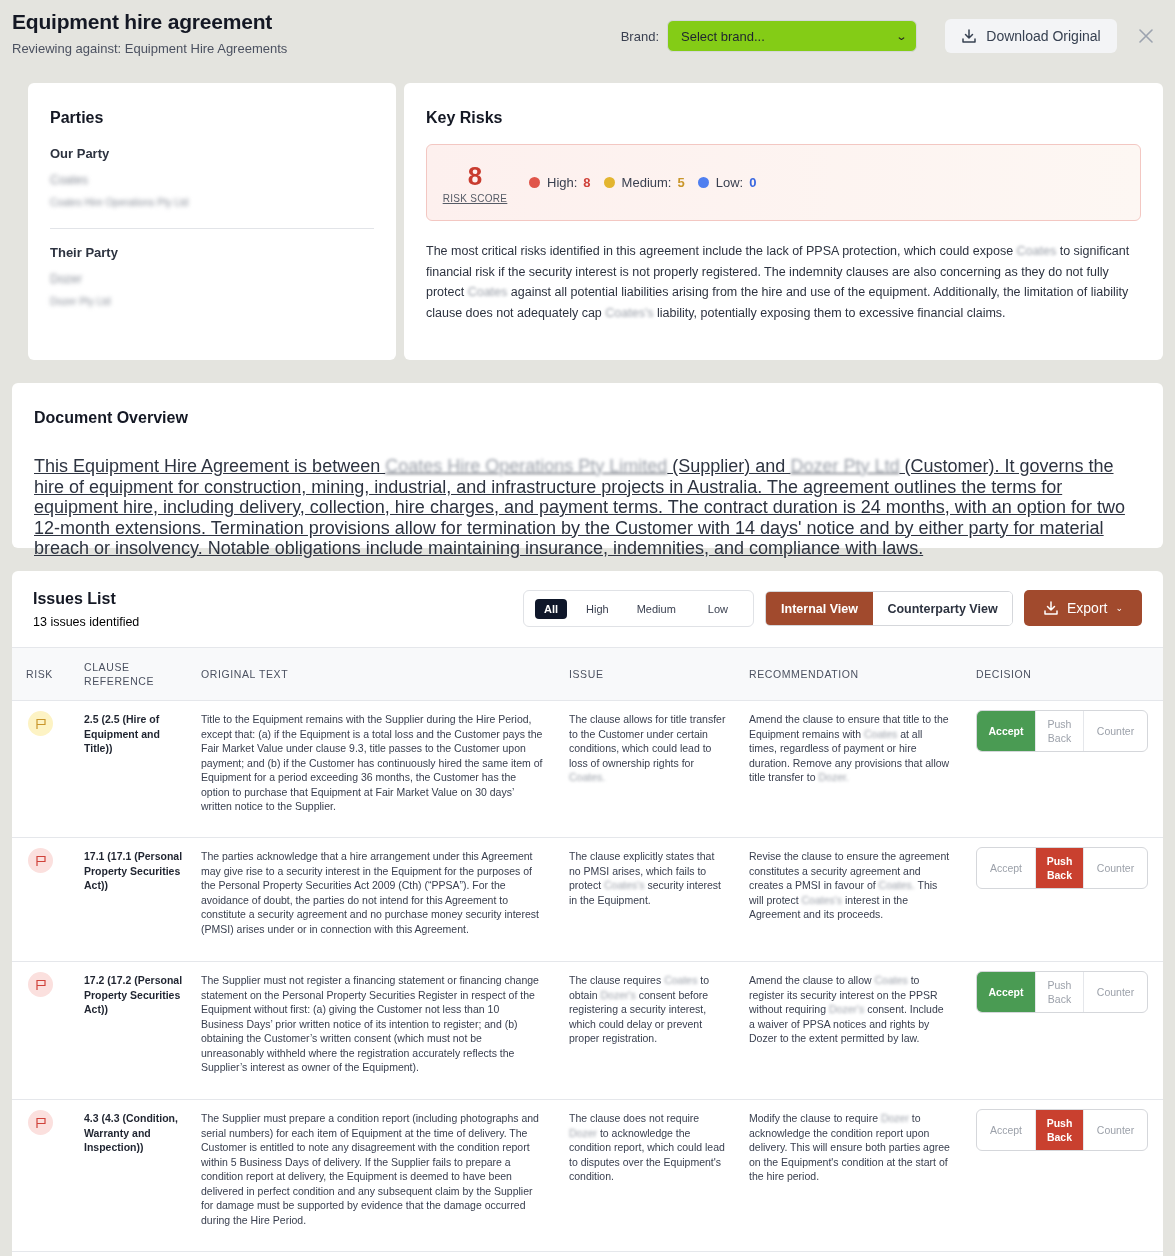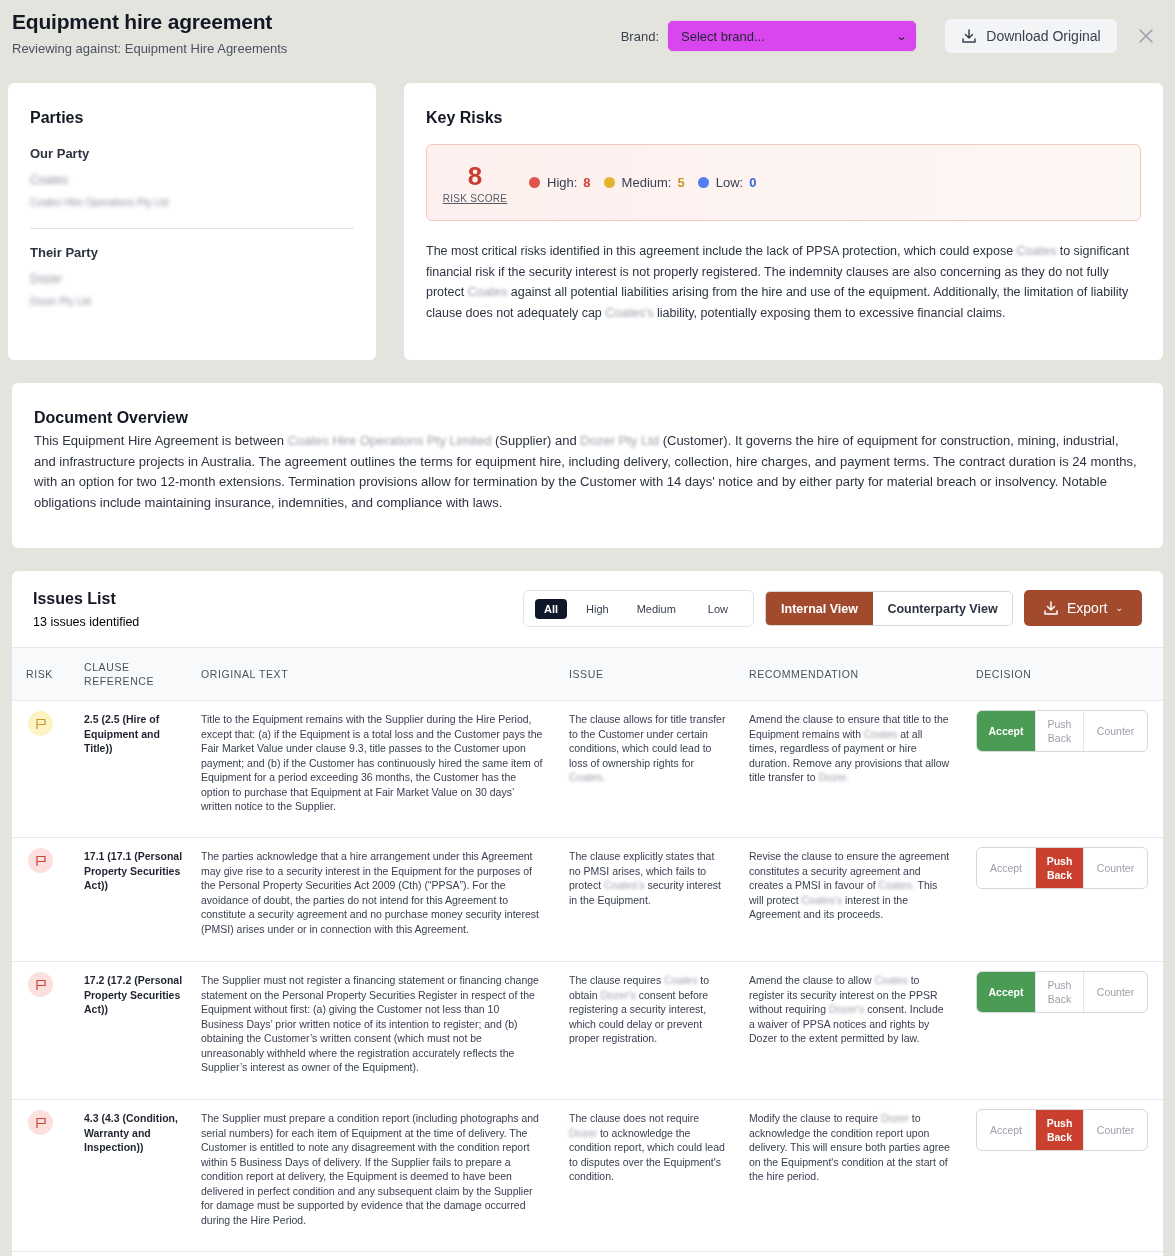--- a/index.html
+++ b/index.html
@@ -9,36 +9,36 @@
     font-family: "Liberation Sans", "DejaVu Sans", sans-serif;
     color: #1f2430;
     position: relative;
   }
   .header { position: absolute; left: 12px; top: 10px; right: 12px; height: 56px; }
   .title { font-size: 21px; font-weight: 700; color: #141824; letter-spacing: -0.2px; }
   .subtitle { font-size: 13px; color: #4b5160; margin-top: 7px; }
   .hdr-right { position: absolute; right: 0; top: 9px; display: flex; align-items: center; }
   .brand-label { font-size: 13px; color: #3a4050; margin-right: 8px; }
   .brand-select {
-    width: 250px; height: 32px; border: 1px solid #d5d7db; border-radius: 6px; background: #d946ef;
+    width: 250px; height: 32px; border: 1px solid #d5d7db; border-radius: 6px; background: #84cc16;
     display: flex; align-items: center; justify-content: space-between; padding: 0 10px 0 13px;
     font-size: 13px; color: #1f2430; gap: 8px;
   }
   .brand-select .chev { font-size: 11px; color: #222; transform: scaleX(1.3); }
   .dl-btn {
     margin-left: 28px; height: 34px; width: 172px; background: #f3f4f6; border-radius: 6px;
     display: flex; align-items: center; justify-content: center; font-size: 14px; color: #374151;
   }
   .dl-btn svg { margin-right: 9px; }
   .close-btn { margin-left: 20px; margin-right: 8px; width: 18px; height: 18px; display: flex; align-items: center; justify-content: center; }
 
   .card { position: absolute; background: #fff; border-radius: 6px; }
   .card-title { font-size: 16px; font-weight: 700; color: #141824; }
 
-  #parties { left: 8px; top: 83px; width: 368px; height: 277px; padding: 26px 22px; }
+  #parties { left: 28px; top: 83px; width: 368px; height: 277px; padding: 26px 22px; }
   .party-label { font-size: 13px; font-weight: 600; color: #2d3340; }
   .blur { filter: blur(2.2px); color: #8a8f99; }
   .party-short { font-size: 12px; margin-top: 12px; }
   .party-full { font-size: 10px; margin-top: 10px; }
   .party-divider { height: 1px; background: #e2e4e8; margin: 20px 0 16px 0; }
 
   #keyrisks { left: 404px; top: 83px; width: 759px; height: 277px; padding: 26px 22px; }
   .risk-box {
     margin-top: 17px; height: 77px; border: 1px solid #f3c7c2; border-radius: 6px;
     background: linear-gradient(90deg, #fdf0ee, #fdf7f3);
@@ -47,21 +47,21 @@
   .score-col { width: 68px; text-align: center; }
   .score-num { font-size: 26px; font-weight: 700; color: #c93c2f; line-height: 28px; }
   .score-label { font-size: 10px; color: #555b66; letter-spacing: 0.3px; margin-top: 3px; text-decoration: underline; }
   .legend { display: flex; align-items: center; margin-left: 20px; font-size: 13px; color: #3a4050; }
   .legend .dot { width: 11px; height: 11px; border-radius: 50%; display: inline-block; margin-right: 7px; }
   .legend .item { display: flex; align-items: center; margin-right: 13px; }
   .legend .num { font-weight: 700; margin-left: 6px; }
   .risk-text { margin-top: 20px; font-size: 12.5px; line-height: 20.5px; color: #2d3340; }
 
   #overview { left: 12px; top: 383px; width: 1151px; height: 165px; padding: 26px 22px; }
-  .ov-text { margin-top: 4px; font-size: 13px; line-height: 20.5px; color: #2d3340; }
+  .ov-text { margin-top: 29px; font-size: 18px; line-height: 20.5px; color: #2d3340; text-decoration: underline; }
 
   #issues { left: 12px; top: 571px; width: 1151px; height: 700px; overflow: hidden; }
   .issues-head { height: 76px; position: relative; padding: 19px 21px; }
   .issues-title { font-size: 16px; font-weight: 700; color: #141824; }
   .issues-count { font-size: 12.5px; color: #000000; margin-top: 7px; }
   .filter-group {
     position: absolute; left: 511px; top: 19px; width: 231px; height: 37px; border: 1px solid #e0e2e6;
     border-radius: 6px; display: flex; align-items: center; padding-left: 11px;
   }
   .filter-btn { font-size: 11px; color: #3a4050; padding: 4px 9px; border-radius: 4px; margin-right: 10px; }

